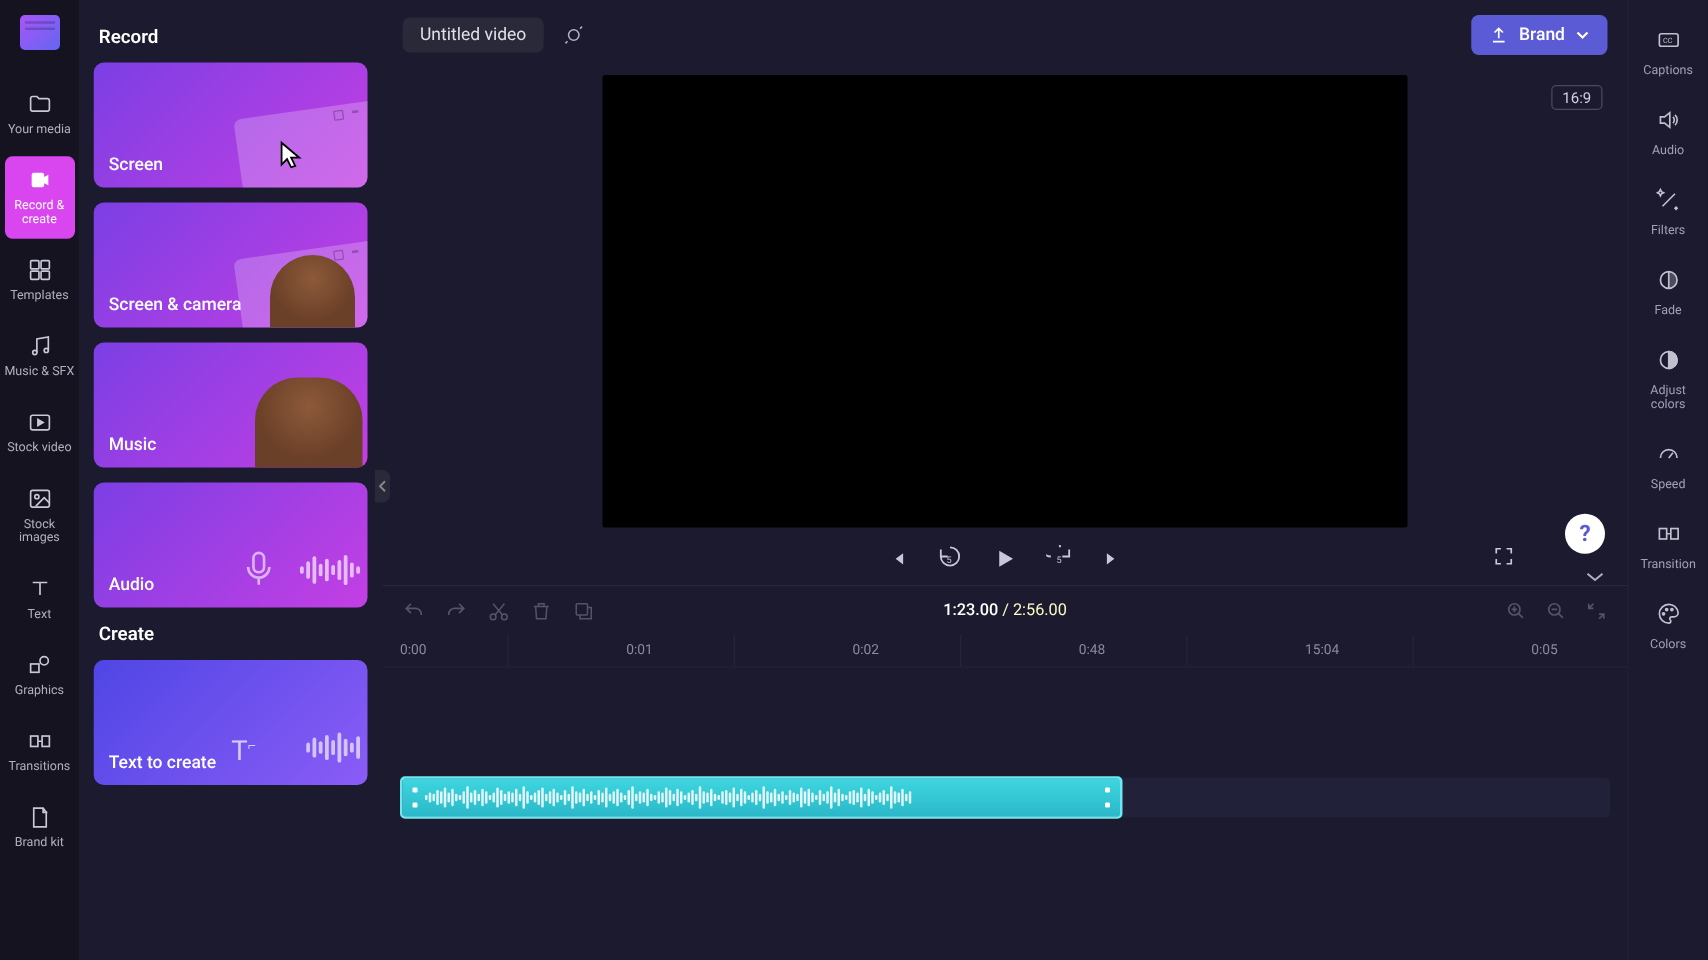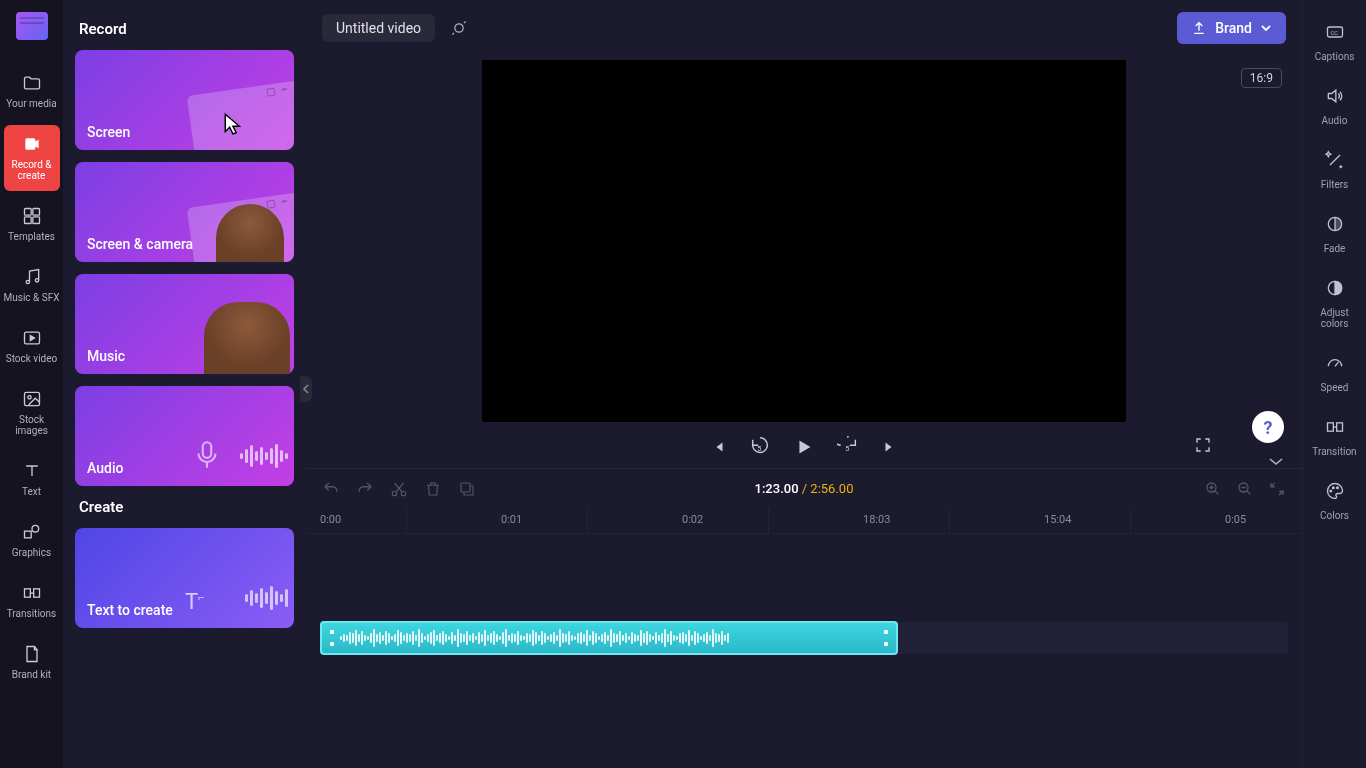--- a/index.html
+++ b/index.html
@@ -4,21 +4,21 @@
 <style>
 * { margin: 0; padding: 0; box-sizing: border-box; font-family: -apple-system, BlinkMacSystemFont, 'Segoe UI', Roboto, sans-serif; }
 body { background: #1b1a2e; color: #e0e0e8; width: 1366px; height: 768px; overflow: hidden; display: flex; }
 
 
 .rail { width: 63px; background: #14131f; display: flex; flex-direction: column; align-items: center; padding-top: 12px; gap: 6px; }
 .rail-logo { width: 32px; height: 28px; background: linear-gradient(135deg,#a855f7,#6366f1); border-radius: 4px; margin-bottom: 18px; position: relative; }
 .rail-logo::before { content:''; position:absolute; top:5px; left:4px; right:4px; height:2px; background:rgba(0,0,0,0.2); }
 .rail-logo::after { content:''; position:absolute; top:10px; left:4px; right:4px; height:2px; background:rgba(0,0,0,0.2); }
 .rail-item { width: 56px; display:flex; flex-direction:column; align-items:center; justify-content:center; padding: 8px 0 10px; cursor:pointer; border-radius:6px; gap:4px;}
-.rail-item.active { background: #ef4444; }
+.rail-item.active { background: #d946ef; }
 .rail-item .ri-icon { width:22px; height:22px; display:flex; align-items:center; justify-content:center; color:#c8c8d8; }
 .rail-item .ri-label { font-size: 10px; color:#b0b0c0; text-align:center; line-height:11px; }
 .rail-item.active .ri-icon { color:#fff; }
 .rail-item.active .ri-label { color:#fff; }
 
 
 .panel { width: 243px; background: #1b1a2e; padding: 16px 12px; position:relative; }
 .panel-heading { font-size: 15px; font-weight: 600; color:#fff; margin: 4px 4px 12px; }
 .card { border-radius: 8px; height: 100px; margin-bottom: 12px; position:relative; overflow:hidden; cursor:pointer; display:flex; align-items:flex-end; padding: 10px 12px; }
 .card .card-label { font-size: 14px; font-weight:500; color:#fff; position:relative; z-index:2; }
@@ -52,21 +52,21 @@
 .fullscreen-btn { position:absolute; right:40px; cursor:pointer; }
 .help-fab { position:absolute; right:18px; top:355px; width:32px; height:32px; border-radius:50%; background:#fff; display:flex; align-items:center; justify-content:center; cursor:pointer; }
 .help-fab span { color:#5b5bd6; font-weight:700; font-size:18px; }
 .chev-down { position:absolute; right:18px; top:396px; color:#b0b0c0; cursor:pointer; }
 
 
 .tl-toolbar { height:40px; border-top:1px solid rgba(255,255,255,0.06); display:flex; align-items:center; padding: 0 16px; gap:16px; color:#7a7990; }
 .tl-toolbar .tb-btn { cursor:pointer; display:flex; align-items:center; justify-content:center; opacity:0.6;}
 .tl-toolbar .time-display { position:absolute; left:50%; transform:translateX(-50%); font-size:13px; }
 .time-display .cur { color:#fff; font-weight:500; }
-.time-display .dur { color:#eab308;margin-top:27px; }
+.time-display .dur { color:#fef9c3;margin-top:27px; }
 .tl-toolbar .right-tools { margin-left:auto; display:flex; gap:14px; }
 
 
 .timeline { flex:1; background:#1b1a2e; position:relative; overflow:hidden; }
 .ruler { height:26px; border-bottom:1px solid rgba(255,255,255,0.04); position:relative;text-align:center; }
 .ruler-tick { position:absolute; top:0; bottom:0; border-left:1px solid rgba(255,255,255,0.05); }
 .ruler-label { position:absolute; top:5px; font-size:11px; color:#8a89a0; }
 .tracks { position:relative; padding: 8px 14px; }
 .track-lane { height:32px; background:#22213a; border-radius:4px; margin-top:80px; position:relative; }
 .audio-clip { position:absolute; left:0; top:-1px; height:34px; background: linear-gradient(#3dd6e0,#2bb8c8); border:2px solid #6de8f0; border-radius:4px; display:flex; align-items:center; padding:0 8px; overflow:hidden; cursor:pointer; }
@@ -392,21 +392,21 @@
     </div>
 
     <div class="timeline">
       <div class="ruler">
         <span class="ruler-label" style="left:14px">0:00</span>
         <span class="ruler-tick" style="left:100px"></span>
         <span class="ruler-label" style="left:195px">0:01</span>
         <span class="ruler-tick" style="left:281px"></span>
         <span class="ruler-label" style="left:376px">0:02</span>
         <span class="ruler-tick" style="left:462px"></span>
-        <span class="ruler-label" style="left:557px">18:03</span>
+        <span class="ruler-label" style="left:557px">0:48</span>
         <span class="ruler-tick" style="left:643px"></span>
         <span class="ruler-label" style="left:738px">15:04</span>
         <span class="ruler-tick" style="left:824px"></span>
         <span class="ruler-label" style="left:919px">0:05</span>
       </div>
       <div class="tracks">
         <div class="track-lane">
           <div class="audio-clip" style="width:578px">
             <div class="handle">
                 <span></span>

